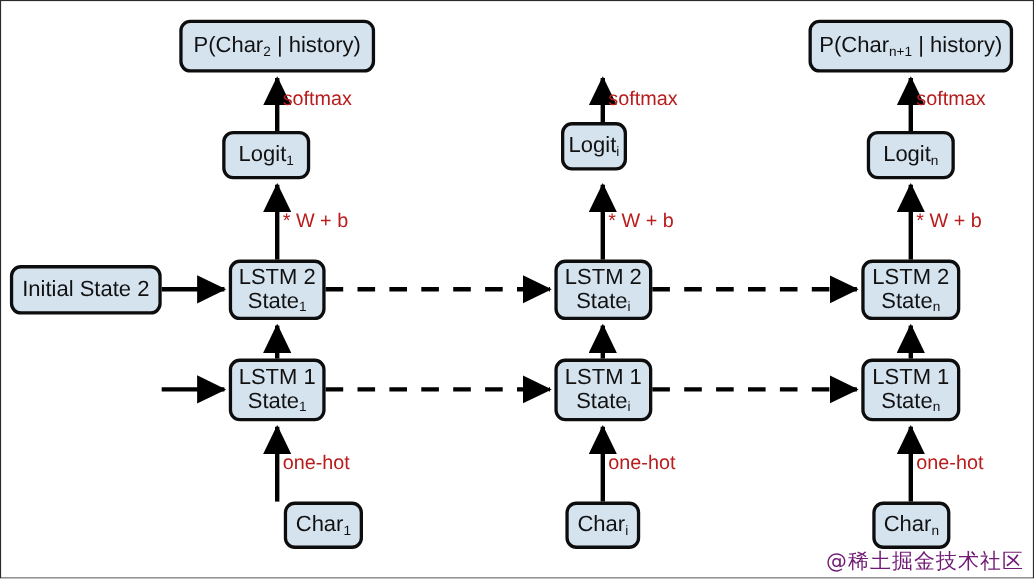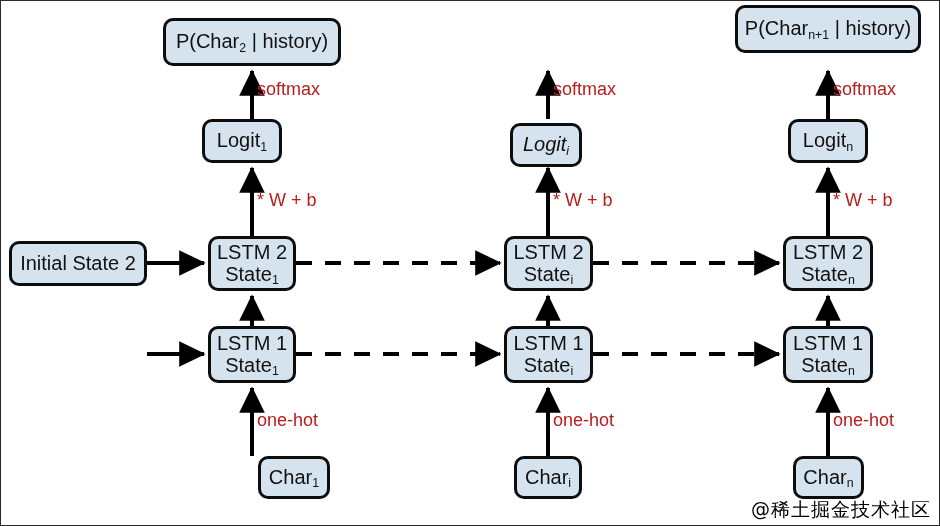--- a/index.html
+++ b/index.html
@@ -52,21 +52,21 @@
     color: #b91c1c;
     font-size: 18px;
     white-space: nowrap;
     z-index: 4;
   }
   .watermark {
     position: absolute;
     right: 8px;
     bottom: 2px;
     font-size: 19px;
-    color: #000000;
+    color: #701a75;
     font-family: "DejaVu Sans", sans-serif;
     letter-spacing: 1px;
     z-index: 5;
   }
 </style>
 </head>
 <body>
 
 <div id="canvas">
 
@@ -172,21 +172,21 @@
 
   <div class="node" style="left:216px; top:455px; width:72px; height:43px;margin-left:41px;">
     <span class="line">
       <span>Char</span><sub>1</sub>
     </span>
   </div>
 
 
   <div class="edge-label" style="left:552px; top:78px;">softmax</div>
 
-  <div class="node" style="left:509px; top:122px; width:72px; height:44px;font-style:italic;">
+  <div class="node" style="left:509px; top:110px; width:60px; height:44px;">
     <span class="line">
       <span>Logit</span><sub>i</sub>
     </span>
   </div>
 
   <div class="edge-label" style="left:552px; top:189px;">* W + b</div>
 
   <div class="node" style="left:503px; top:235px; width:89px; height:55px;">
     <span class="line">LSTM 2</span>
     <span class="line">
@@ -202,21 +202,21 @@
   </div>
 
   <div class="edge-label" style="left:552px; top:409px;">one-hot</div>
 
   <div class="node" style="left:513px; top:455px; width:68px; height:43px;">
     <span class="line">
       <span>Char</span><sub>i</sub>
     </span>
   </div>
 
-  <div class="node" style="left:734px; top:4px; width:186px; height:48px;">
+  <div class="node" style="left:734px; top:17px; width:186px; height:48px;">
     <span class="line">
       <span>P(Char</span><sub>n+1</sub><span> | history)</span>
     </span>
   </div>
 
   <div class="edge-label" style="left:832px; top:78px;">softmax</div>
 
   <div class="node" style="left:787px; top:118px; width:80px; height:44px;">
     <span class="line">
       <span>Logit</span><sub>n</sub>

